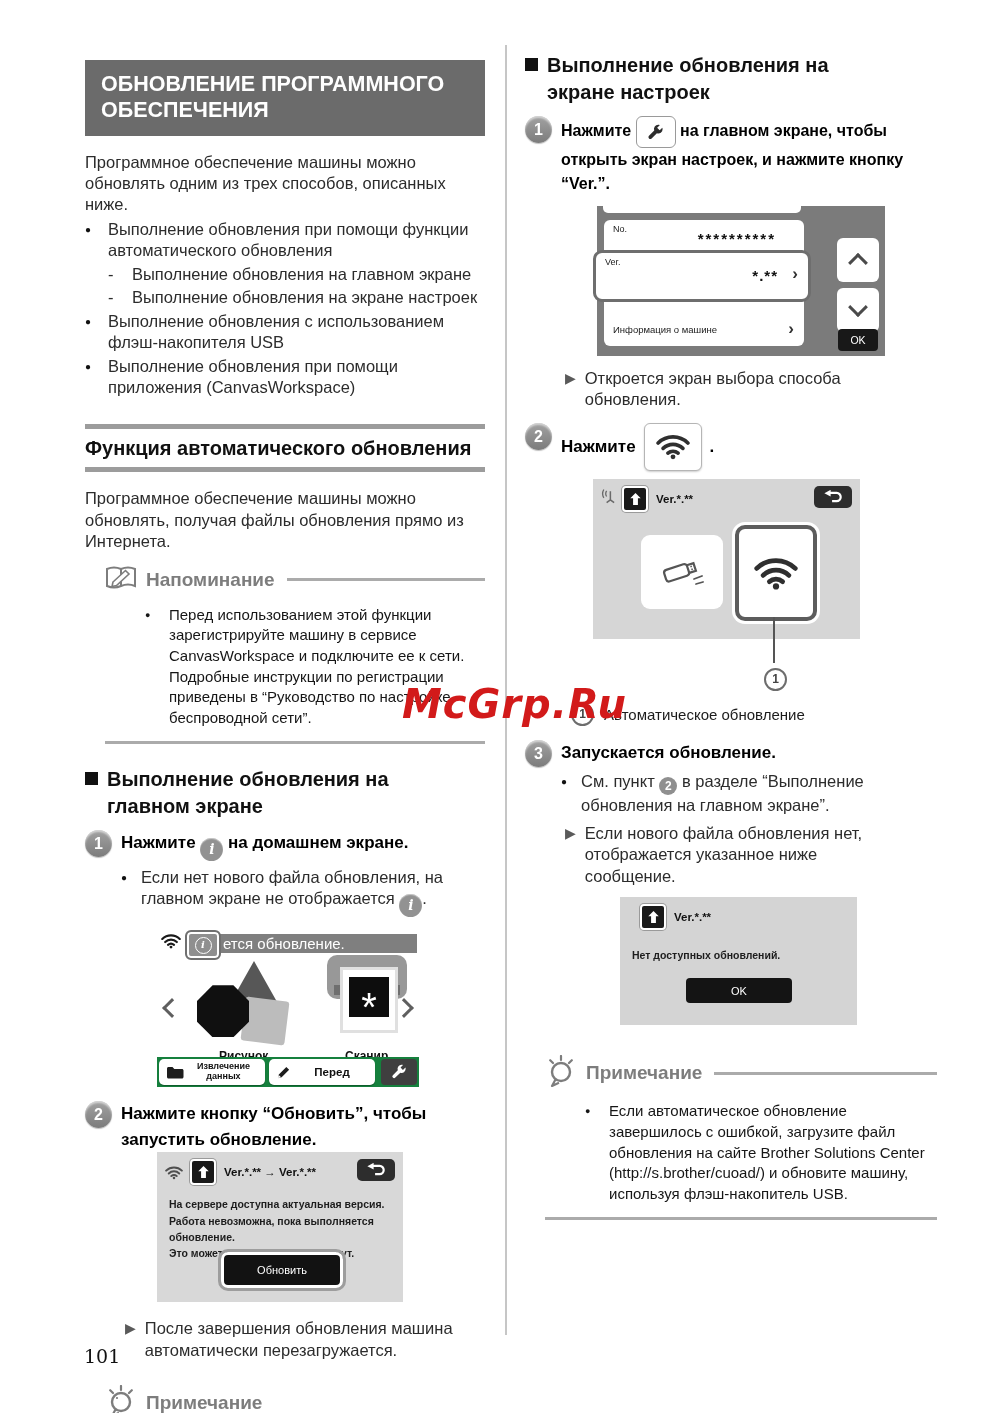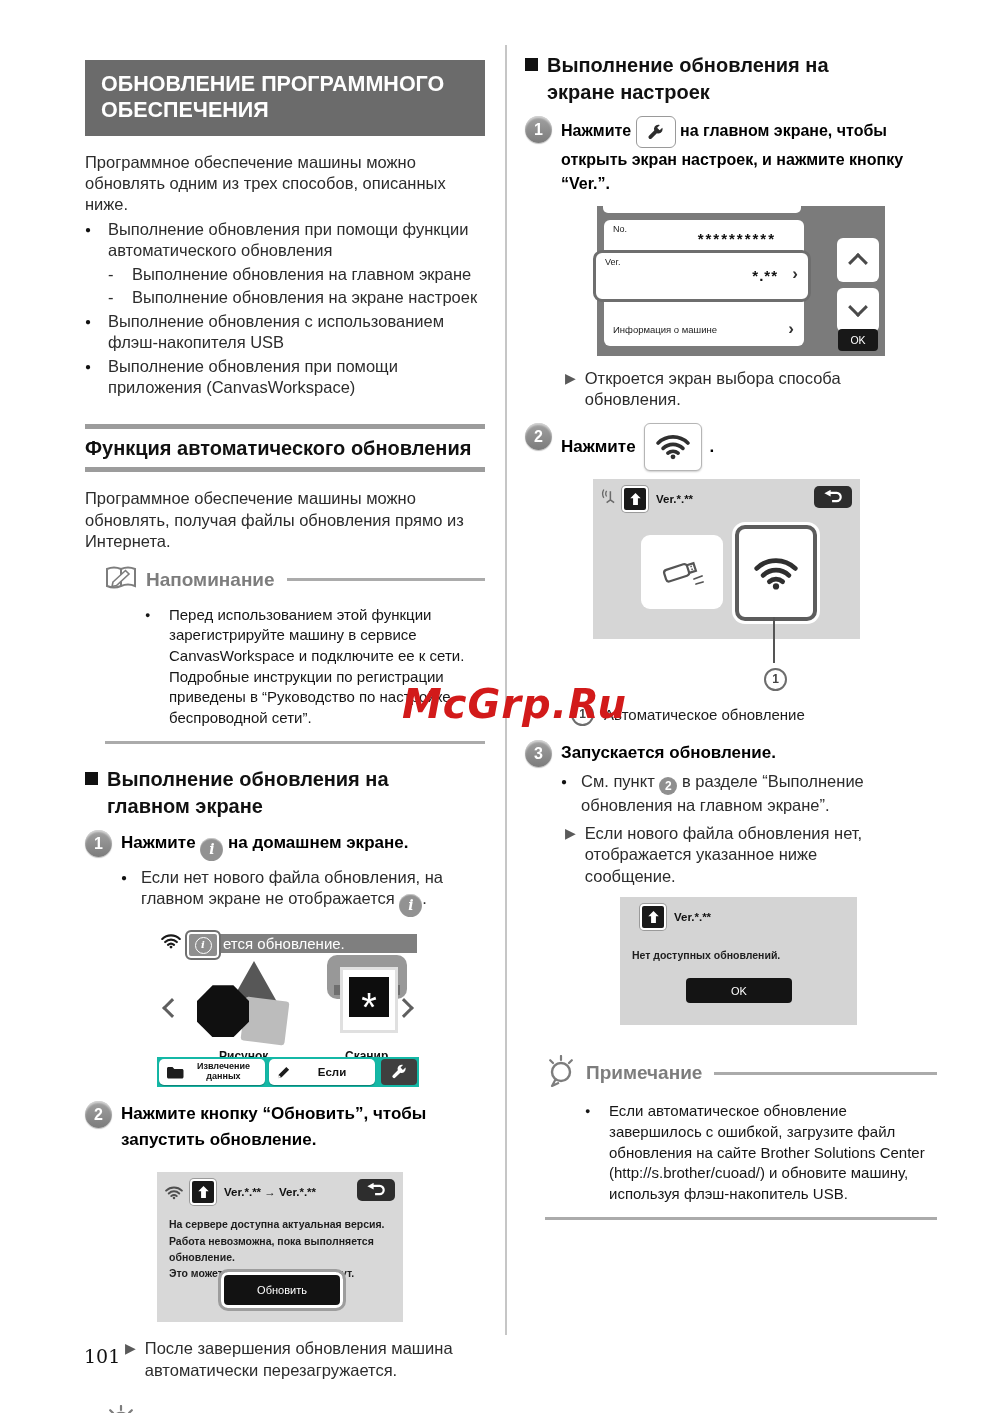--- a/index.html
+++ b/index.html
@@ -81,21 +81,21 @@
                border-radius:3px;transform:rotate(7deg);z-index:2;}
   .scanner{position:absolute;left:168px;top:26px;width:84px;height:76px;}
   .scan-body{position:absolute;left:2px;top:0;width:80px;height:44px;background:#989898;border-radius:10px;}
   .scan-slot{position:absolute;left:9px;top:30px;width:66px;height:10px;background:#6f6f6f;}
   .scan-sheet{position:absolute;left:15px;top:12px;width:52px;height:60px;background:#fff;border:3px solid #e0e0e0;}
   .scan-art{position:absolute;left:6px;top:7px;width:40px;height:40px;background:#0d0d0d;color:#fff;
             display:flex;align-items:center;justify-content:center;font-size:40px;line-height:0;}
   .scan-art span{transform:translateY(10px);}
   .home-label{position:absolute;font-size:12px;font-weight:bold;color:#111;}
   .dots{position:absolute;left:0;right:0;top:134px;text-align:center;font-size:8px;color:#666;letter-spacing:3px;}
-  .home-bar{position:absolute;left:0;right:0;bottom:0;height:30px;background:#14b8a6;}
+  .home-bar{position:absolute;left:0;right:0;bottom:0;height:30px;background:#15803d;}
   .hbtn{position:absolute;top:2px;height:26px;background:#fff;border-radius:5px;display:flex;
         align-items:center;box-shadow:0 1px 1px rgba(0,0,0,.3);}
   .hbtn1{left:2px;width:106px;}
   .hbtn2{left:112px;width:106px;}
   .hbtn .txt{font-size:9px;font-weight:bold;line-height:1.1;color:#111;text-align:center;flex:1;padding-right:6px;}
   .hbtn .txt.single{font-size:11.5px;}
   .hbtn .icw{margin:0 4px 0 7px;display:flex;}
   .home-wrench{position:absolute;right:2px;top:2px;width:36px;height:26px;background:#3f3f3f;border-radius:4px;
                display:flex;align-items:center;justify-content:center;}
 
@@ -293,36 +293,36 @@
               </svg>
           </span>
           <span class="txt">Извлечение данных</span>
         </div>
         <div class="hbtn hbtn2">
           <span class="icw">
             <svg width="15" height="15" viewBox="0 0 16 16">
                 <path d="M2 14l1-4 8-8 3 3-8 8zM2 14l3.2-1.1-2.1-2.1z" fill="#1d1d1d"></path>
               </svg>
           </span>
-          <span class="txt single">Если</span>
+          <span class="txt single">Перед</span>
         </div>
         <div class="home-wrench">
           <svg width="16" height="16" viewBox="0 0 24 24" style="color:#fff">
               <use href="#wrench-g"></use>
             </svg>
         </div>
       </div>
     </div>
 
     <div class="step" style="margin-top:14px;">
       <span class="stepnum">2</span>
       <span style="display:inline-block;max-width:330px;">Нажмите кнопку “Обновить”, чтобы запустить обновление.</span>
     </div>
 
-    <div class="screen upd-ui" style="margin-top:20px;">
+    <div class="screen upd-ui" style="margin-top:0;">
       <div class="scr-top">
         <span style="color:#4f4f4f;margin-right:7px;display:flex;">
           <svg width="18" height="15" viewBox="0 0 24 19">
               <use href="#wifi-g"></use>
             </svg>
         </span>
         <span class="upbtn">
           <svg width="13" height="14" viewBox="0 0 14 14">
               <use href="#uparrow-g"></use>
             </svg>

